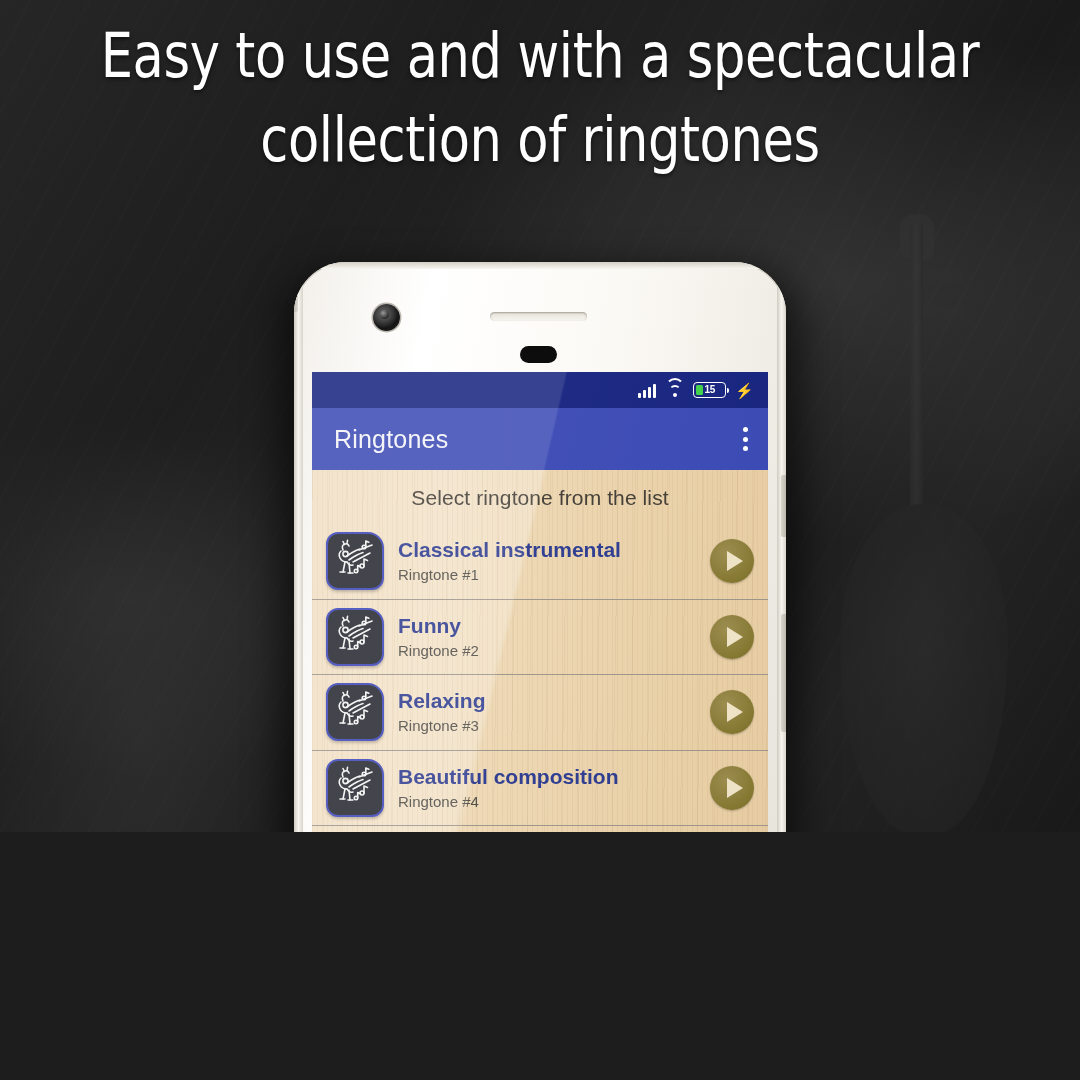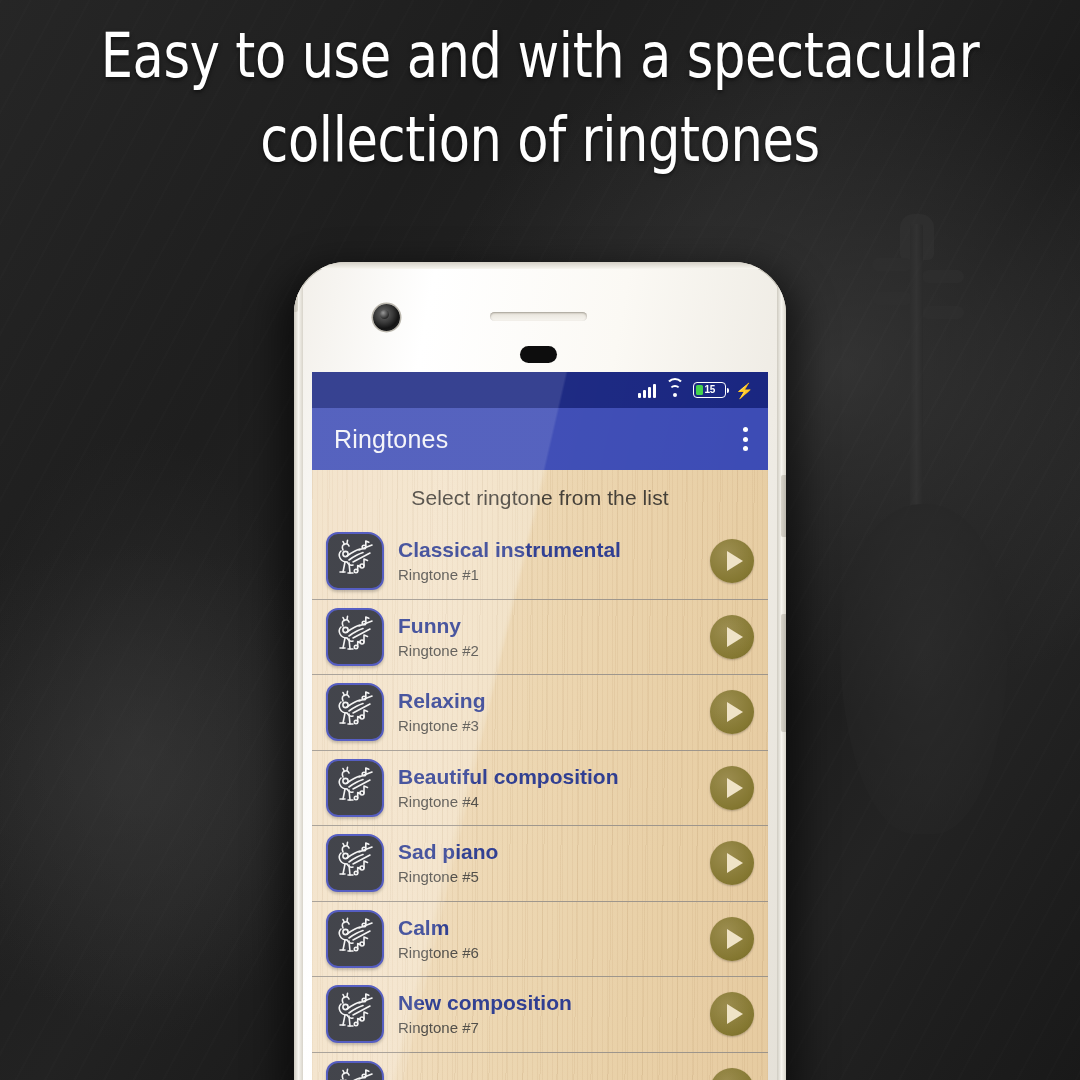--- a/index.html
+++ b/index.html
@@ -7,21 +7,21 @@
   html, body {
     width:1080px; height:1080px;
     overflow:hidden;
     font-family:"Liberation Sans", sans-serif;
     background:#1d1d1d;
   }
 
   
   #stage {
     position:relative;
-    width:1080px; height:1080px;
+    width:1080px; height:832px;
     overflow:hidden;
     background:#14532d;
   }
   .bg-photo {
     position:absolute; inset:0;
     background:
       radial-gradient(ellipse 55% 45% at 78% 34%, rgba(70,70,70,.55), rgba(0,0,0,0) 70%),
       radial-gradient(ellipse 40% 30% at 12% 72%, rgba(58,58,58,.45), rgba(0,0,0,0) 72%),
       linear-gradient(128deg, #262626 0%, #1e1e1e 28%, #222222 46%, #1a1a1a 62%, #232323 80%, #191919 100%);
   }

